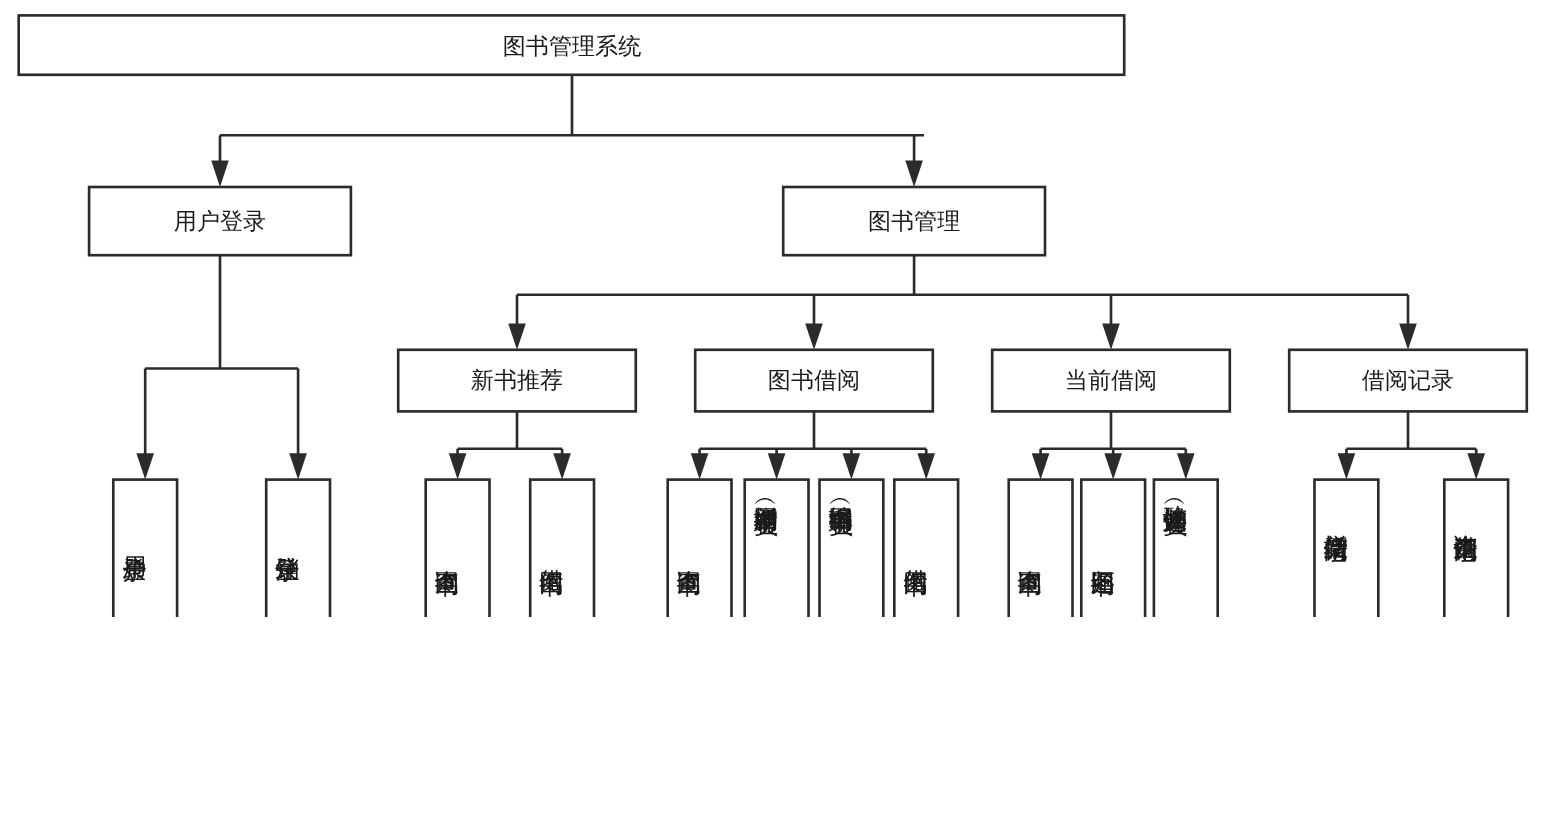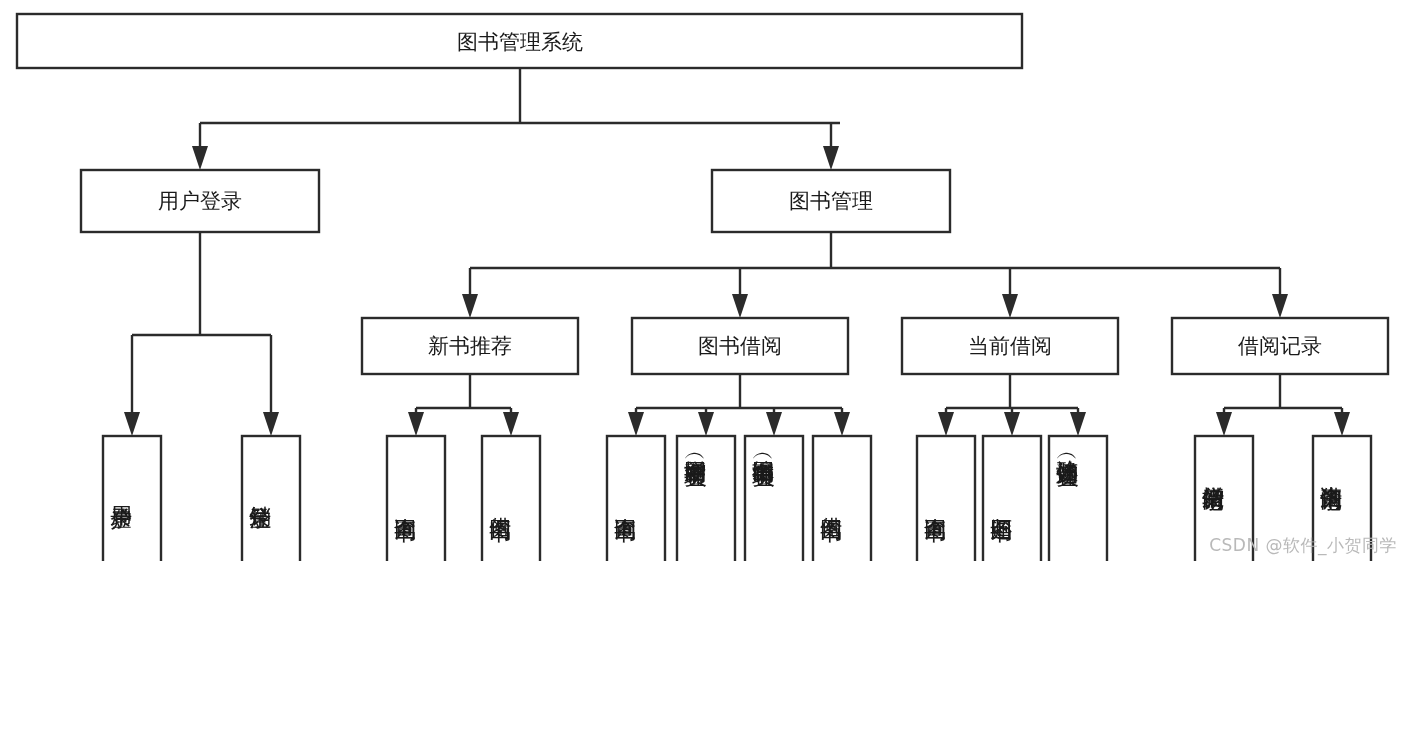--- a/index.html
+++ b/index.html
@@ -208,15 +208,14 @@
   <div class="vlabel" style="left:752px; top:442px; height:290px;">编辑图书（管理员）</div>
   <div class="vlabel" style="left:820px; top:500px; height:230px;">借阅图书</div>
 
   <div class="vlabel" style="left:924px; top:500px; height:230px;">查询图书</div>
   <div class="vlabel" style="left:990px; top:500px; height:230px;">归还图书</div>
   <div class="vlabel" style="left:1056px; top:442px; height:290px;">确认归还（管理员）</div>
 
   <div class="vlabel" style="left:1202px; top:468px; height:265px;">新增借阅记录</div>
   <div class="vlabel" style="left:1320px; top:468px; height:265px;">查询借阅记录</div>
 
-  <div class="watermark-text">CSDN @软件_小贺同学</div>
 
 </div>
 
 </body></html>

